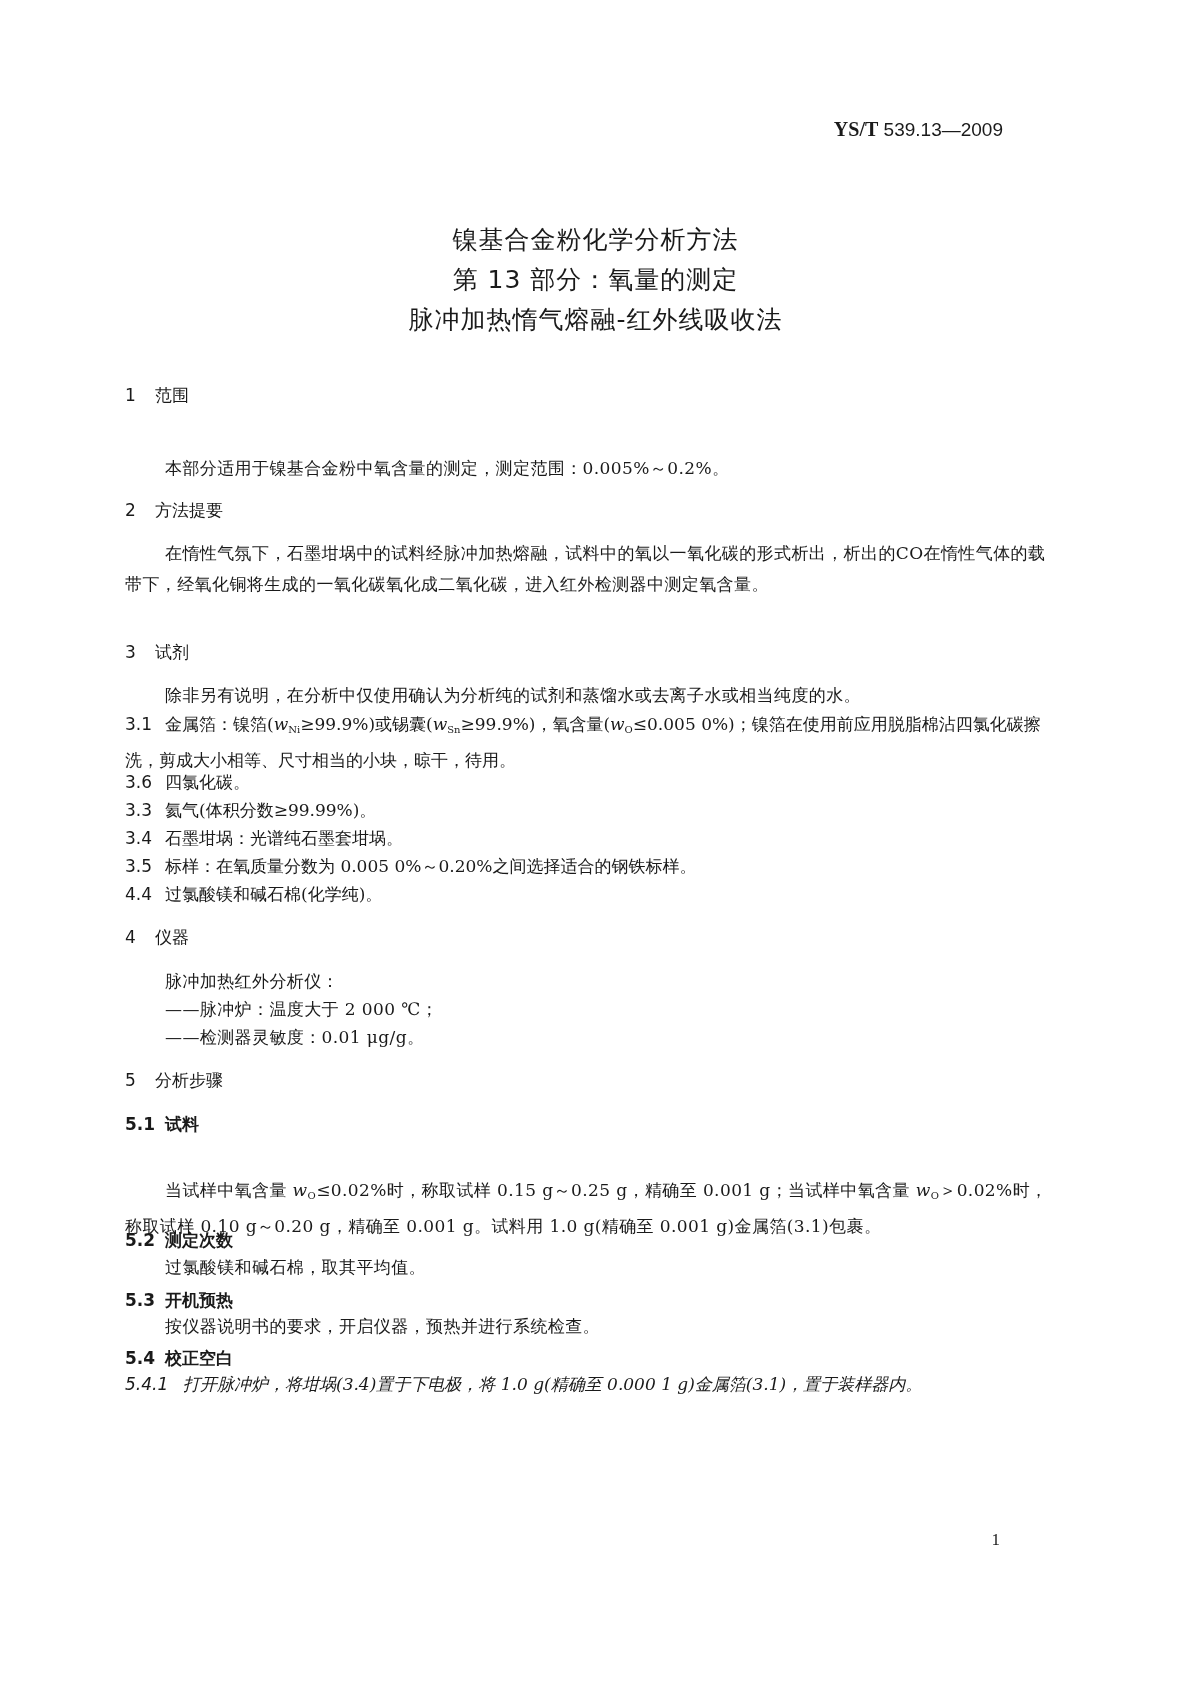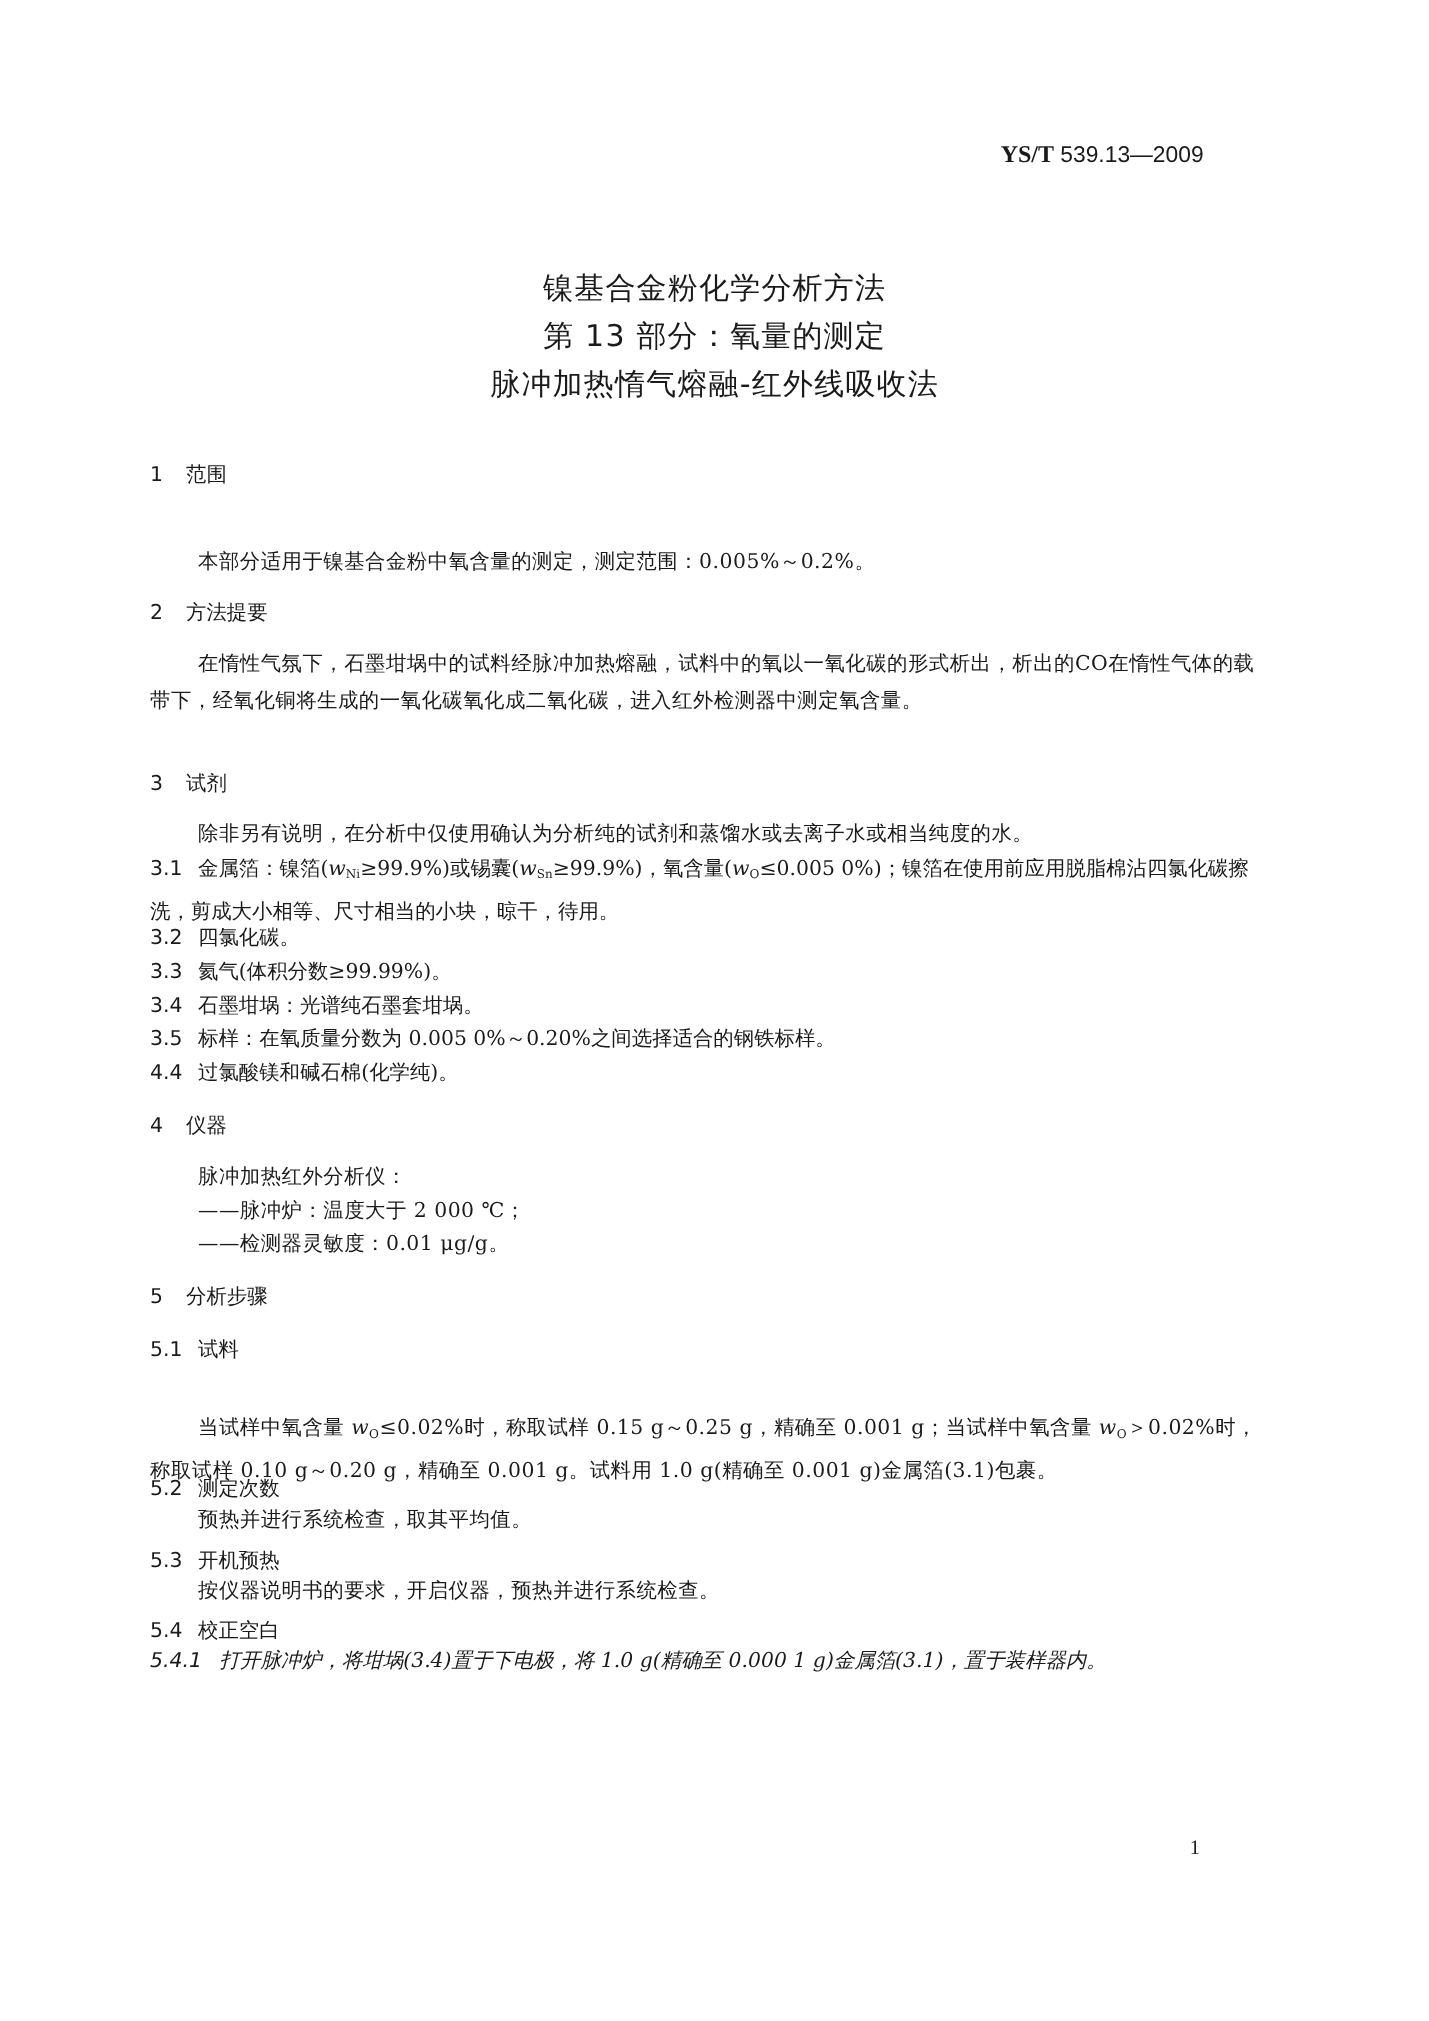--- a/index.html
+++ b/index.html
@@ -4,21 +4,21 @@
 <style>
   html, body { margin: 0; padding: 0; background: #ffffff; }
   body { width: 1191px; height: 1684px; position: relative; overflow: hidden; color: #1a1a1a; }
   .page { position: absolute; left: 0; top: 0; width: 1138px; height: 1684px; background: #fff; }
   .std-number { position: absolute; right: 135px; top: 118px; font-family: "Liberation Sans", sans-serif; font-size: 19px; }
   .std-number .code { font-family: "Liberation Serif", serif; font-weight: bold; font-size: 20px; }
   .title-block { position: absolute; left: 0; width: 1191px; top: 220px; text-align: center; font-family: "DejaVu Sans", sans-serif; font-size: 25px; line-height: 40px; letter-spacing: 1px; }
   .title-block div { height: 40px; }
   .h1 { position: absolute; left: 125px; font-family: "DejaVu Sans", sans-serif; font-size: 17px; }
   .h1 .num { display: inline-block; width: 30px; }
-  .h2 { position: absolute; left: 125px; font-family: "DejaVu Sans", sans-serif; font-size: 17px; }
+  .h2 { position: absolute; left: 125px; font-family: "DejaVu Sans", sans-serif; font-size: 17px; font-weight: bold; }
   .h2 .num { display: inline-block; width: 40px; }
   .para { position: absolute; left: 125px; width: 935px; font-family: "DejaVu Serif", serif; font-size: 17px; line-height: 30px; letter-spacing: 0.4px; }
   .indent { text-indent: 40px; }
   .item { position: absolute; left: 125px; width: 935px; font-family: "DejaVu Serif", serif; font-size: 17px; line-height: 30px; }
   .item .num { font-family: "DejaVu Sans", sans-serif; display: inline-block; width: 40px; }
   .item .num-wide { font-family: "DejaVu Sans", sans-serif; display: inline-block; width: 58px; }
   .sub { font-size: 10px; vertical-align: -3px; }
   .w { font-style: italic; }
   .page-num { position: absolute; right: 138px; top: 1530px; font-family: "Liberation Serif", serif; font-size: 17px; }
 </style>
@@ -51,21 +51,21 @@
   <div class="h1" style="top:641px;">
     <span class="num">3</span><span>试剂</span>
   </div>
   <div class="para indent" style="top:680px;">除非另有说明，在分析中仅使用确认为分析纯的试剂和蒸馏水或去离子水或相当纯度的水。</div>
 
   <div class="item" style="top:709px;">
     <span class="num">3.1</span><span>金属箔：镍箔(</span><span class="w">w</span><span class="sub">Ni</span><span>≥99.9%)或锡囊(</span><span class="w">w</span><span class="sub">Sn</span><span>≥99.9%)，氧含量(</span><span class="w">w</span><span class="sub">O</span><span>≤0.005 0%)；镍箔在使用前应用脱脂棉沾四氯化碳擦洗，剪成大小相等、尺寸相当的小块，晾干，待用。</span>
   </div>
 
   <div class="item" style="top:767px;">
-    <span class="num">3.2</span><span>四氯化碳。</span>
+    <span class="num">3.6</span><span>四氯化碳。</span>
   </div>
   <div class="item" style="top:795px;">
     <span class="num">3.3</span><span>氦气(体积分数≥99.99%)。</span>
   </div>
   <div class="item" style="top:823px;">
     <span class="num">3.4</span><span>石墨坩埚：光谱纯石墨套坩埚。</span>
   </div>
   <div class="item" style="top:851px;">
     <span class="num">3.5</span><span>标样：在氧质量分数为 0.005 0%～0.20%之间选择适合的钢铁标样。</span>
   </div>
@@ -87,21 +87,21 @@
   <div class="h2" style="top:1113px;">
     <span class="num">5.1</span><span>试料</span>
   </div>
   <div class="para indent" style="top:1135px; line-height:31px;margin-top:40px;">
     <span>当试样中氧含量 </span><span class="w">w</span><span class="sub">O</span><span>≤0.02%时，称取试样 0.15 g～0.25 g，精确至 0.001 g；当试样中氧含量 </span><span class="w">w</span><span class="sub">O</span><span>＞0.02%时，称取试样 0.10 g～0.20 g，精确至 0.001 g。试料用 1.0 g(精确至 0.001 g)金属箔(3.1)包裹。</span>
   </div>
 
   <div class="h2" style="top:1229px;">
     <span class="num">5.2</span><span>测定次数</span>
   </div>
-  <div class="para indent" style="top:1252px;">预热并进行系统检查，取其平均值。</div>
+  <div class="para indent" style="top:1252px;">过氯酸镁和碱石棉，取其平均值。</div>
 
   <div class="h2" style="top:1289px;">
     <span class="num">5.3</span><span>开机预热</span>
   </div>
   <div class="para indent" style="top:1311px;">按仪器说明书的要求，开启仪器，预热并进行系统检查。</div>
 
   <div class="h2" style="top:1347px;">
     <span class="num">5.4</span><span>校正空白</span>
   </div>
   <div class="item" style="top:1369px;font-style:italic;">

